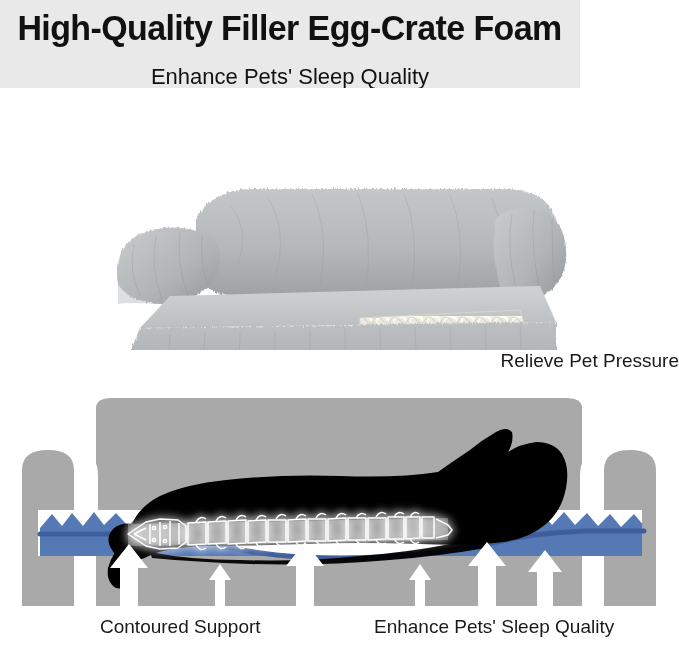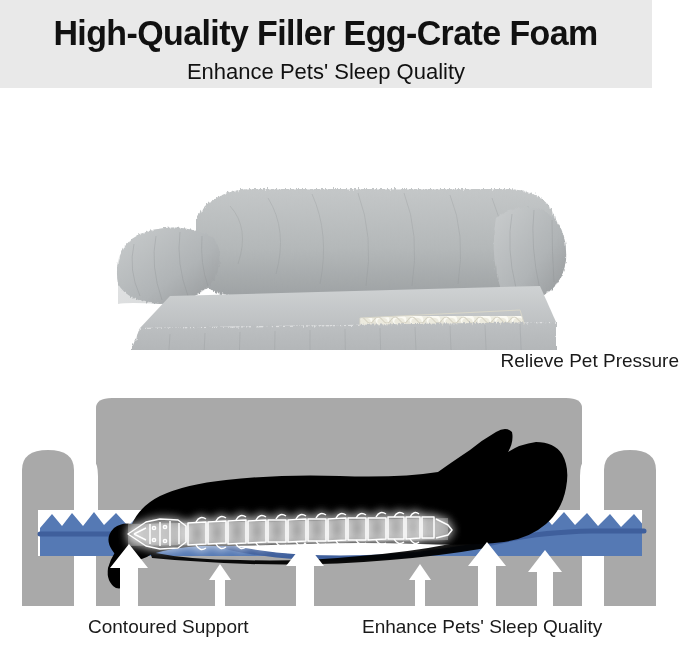--- a/index.html
+++ b/index.html
@@ -1,36 +1,36 @@
 <!DOCTYPE html>
 <html><head>
 <meta charset="utf-8">
 <style>
   html,body{margin:0;padding:0;background:#ffffff;}
   body{width:679px;height:646px;position:relative;overflow:hidden;
        font-family:"Liberation Sans","DejaVu Sans",sans-serif;color:#111;}
 
   
-  .header{position:absolute;left:0;top:0;width:652px;height:88px;background:#e9e9e9;
-          display:flex;flex-direction:column;align-items:center;justify-content:center;}
+  .header{position:absolute;left:0;top:0;width:580px;height:88px;background:#e9e9e9;
+          display:flex;flex-direction:column;align-items:center;justify-content:space-between;}
   .title{font-size:35px;font-weight:bold;letter-spacing:-0.6px;line-height:1;
          margin-top:10px;white-space:nowrap;transform:scaleX(0.97);transform-origin:center;}
   .subtitle{font-size:22px;font-weight:400;line-height:1;margin-top:11px;white-space:nowrap;}
 
   
   .photo-wrap{position:absolute;left:0;top:88px;width:679px;height:262px;background:#fff;}
   .photo-svg{position:absolute;left:0;top:0;}
   .cap1{position:absolute;left:0;top:350px;width:679px;text-align:right;
         font-size:19px;font-weight:400;color:#1a1a1a;}
 
   
   .diagram-wrap{position:absolute;left:0;top:392px;width:679px;height:216px;}
   .diagram-svg{position:absolute;left:0;top:0;}
 
-  .caption-row{position:absolute;left:0;top:616px;width:605px;height:30px;}
+  .caption-row{position:absolute;left:12px;top:616px;width:605px;height:30px;}
   .cap-left{position:absolute;left:88px;top:0;font-size:19px;font-weight:400;color:#1a1a1a;white-space:nowrap;}
   .cap-right{position:absolute;left:362px;top:0;font-size:19px;font-weight:400;color:#1a1a1a;white-space:nowrap;}
 </style>
 </head>
 <body>
 
 <div class="header">
   <div class="title">High-Quality Filler Egg-Crate Foam</div>
   <div class="subtitle">Enhance Pets' Sleep Quality</div>
 </div>

